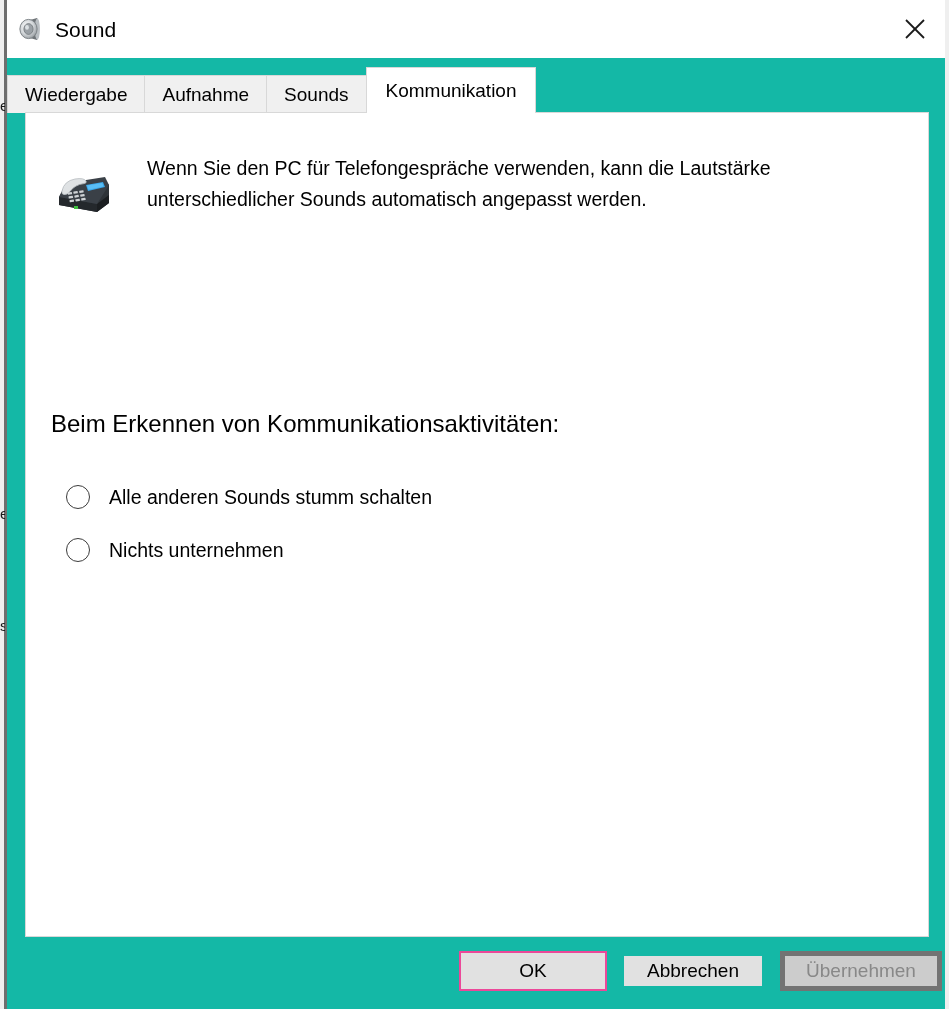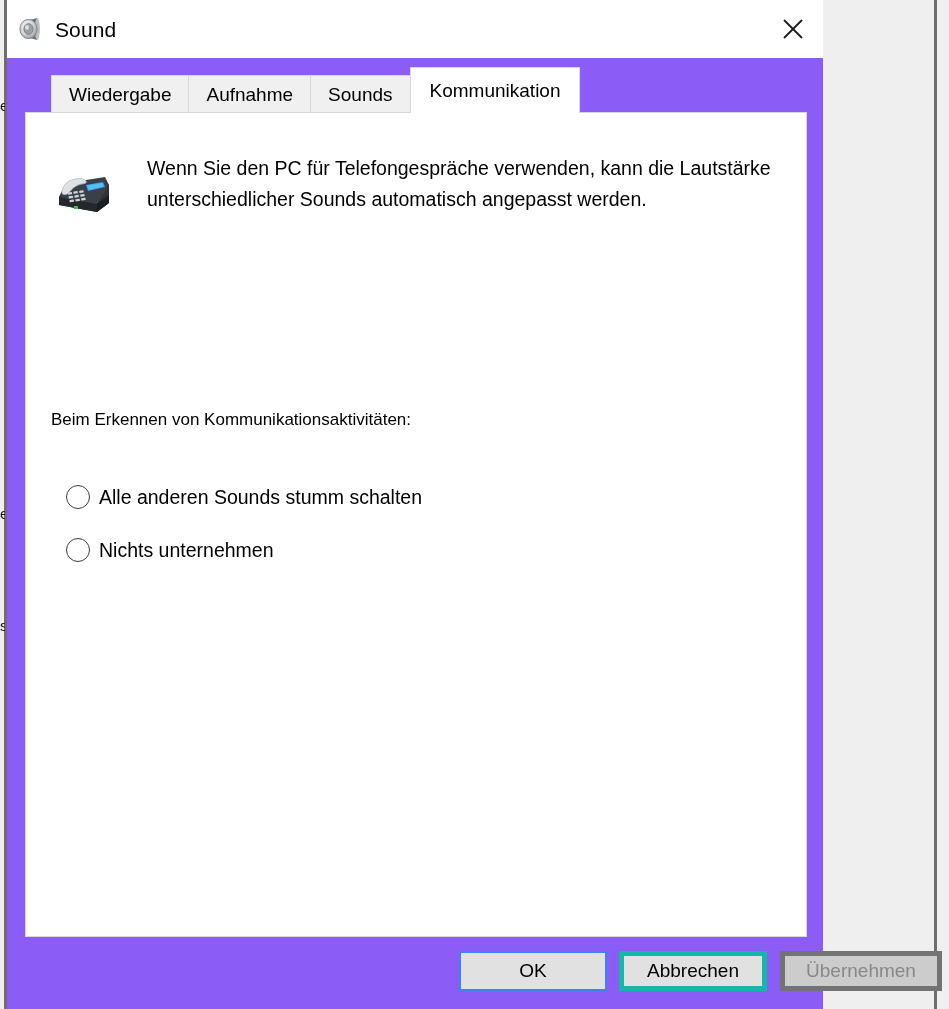--- a/index.html
+++ b/index.html
@@ -57,23 +57,23 @@
   }
   .bg-glyph.g1 { top: 97px; }
   .bg-glyph.g2 { top: 505px; }
   .bg-glyph.g3 { top: 617px; }
 
   
   #dialog {
     position: absolute;
     left: 7px;
     top: 0px;
-    width: 816px;
-    height: 1009px;
-    background: #8b5cf6;
+    width: 938px;
+    height: 1009px;
+    background: #14b8a6;
     display: flex;
     flex-direction: column;
   }
 
   
   .titlebar {
     height: 58px;
     background: #ffffff;
     display: flex;
     align-items: center;
@@ -104,25 +104,23 @@
     background: #ffffff;
     flex: none;
   }
   .close-button svg { display: block; }
 
   
   .tabstrip {
     position: relative;
     height: 55px;
     flex: none;
-    padding-left: 16px;
     display: flex;
     align-items: flex-end;
     box-sizing: border-box;
-    margin-left: 28px;
   }
   .tab {
     box-sizing: border-box;
     height: 38px;
     background: #f0f0f0;
     border: 1px solid #d8d8d8;
     border-bottom: none;
     display: flex;
     align-items: center;
     justify-content: center;
@@ -176,21 +174,21 @@
     font-size: 19.5px;
     line-height: 31px;
     color: #000000;
     max-width: 690px;
   }
 
   .section-label {
     position: absolute;
     left: 25px;
     top: 297px;
-    font-size: 17px;
+    font-size: 24px;
     color: #000000;
   }
 
   .radio-list {
     position: absolute;
     left: 40px;
     top: 370px;
     right: 20px;
   }
   .radio-row {
@@ -215,21 +213,21 @@
     left: 50%;
     top: 50%;
     width: 12px;
     height: 12px;
     margin-left: -6px;
     margin-top: -6px;
     border-radius: 50%;
     background: #2b2b2b;
   }
   .radio-label {
-    margin-left: 9px;
+    margin-left: 19px;
     font-size: 19.5px;
     color: #000000;
     white-space: nowrap;
   }
 
   
   .footer {
     height: 72px;
     flex: none;
     position: relative;
@@ -245,21 +243,21 @@
     font-family: "Liberation Sans", sans-serif;
     color: #000000;
     display: flex;
     align-items: center;
     justify-content: center;
     padding: 0;
   }
   .btn.ok {
     left: 452px;
     width: 148px;
-    border: 2px solid #3b82f6;
+    border: 2px solid #ec4899;
     background: #e1e1e1;
   }
   .btn.cancel {
     left: 612px;
     width: 148px;
   }
   .btn.apply {
     left: 773px;
     width: 162px;
     background: #cccccc;

